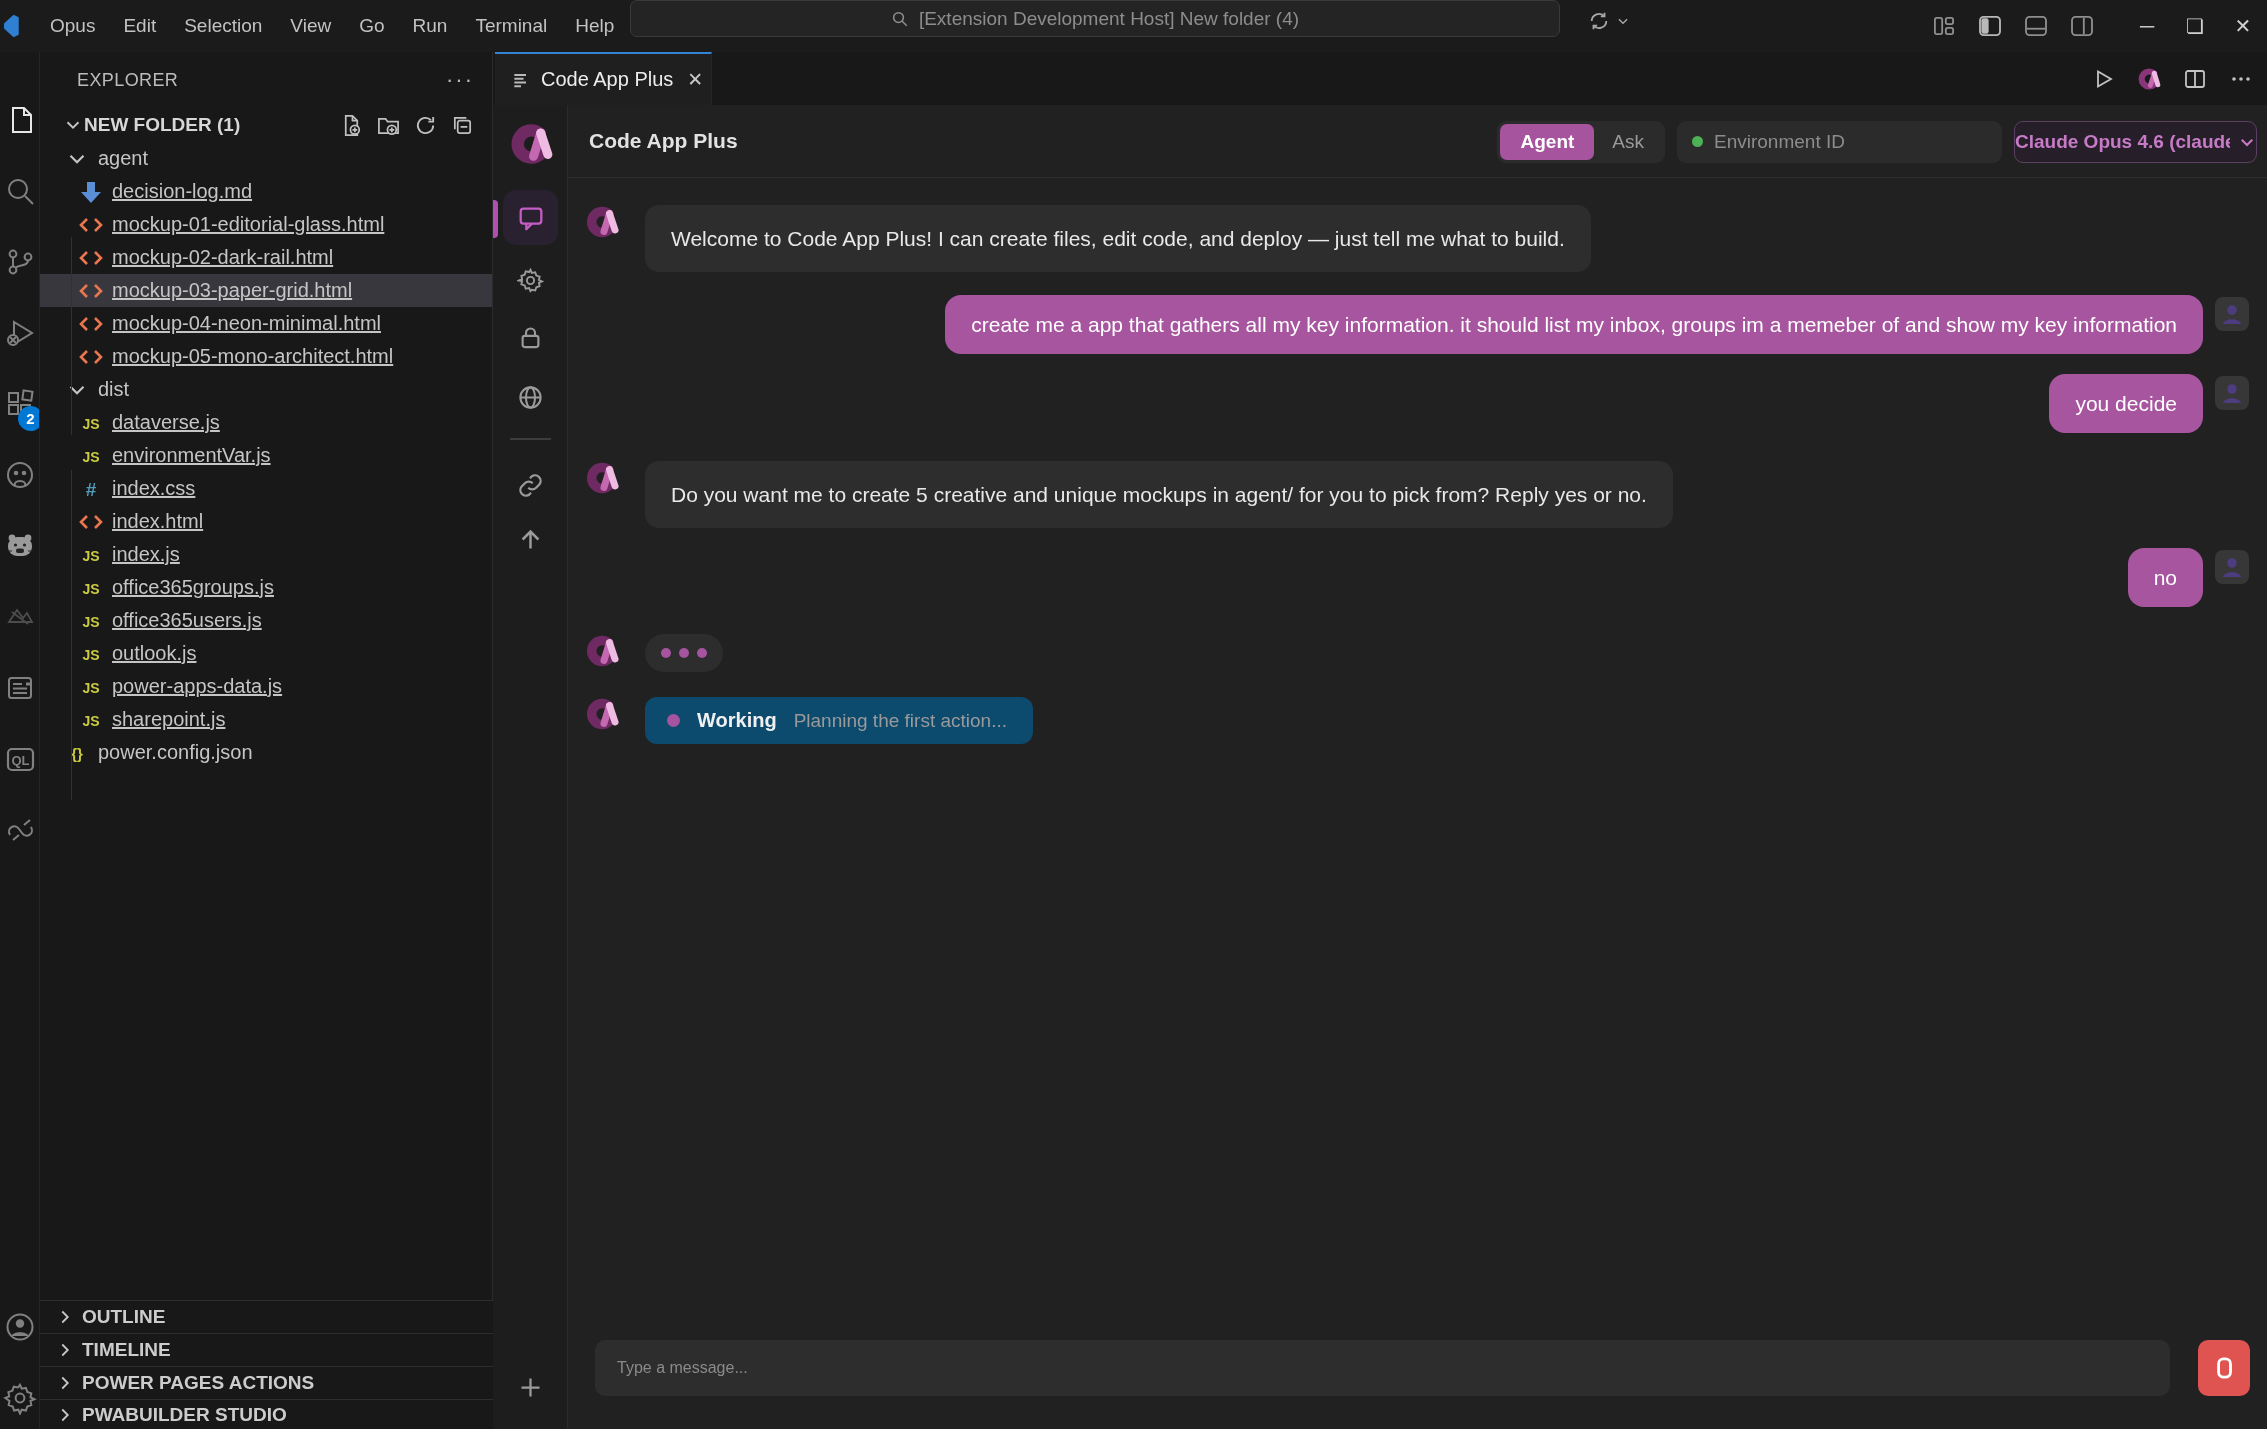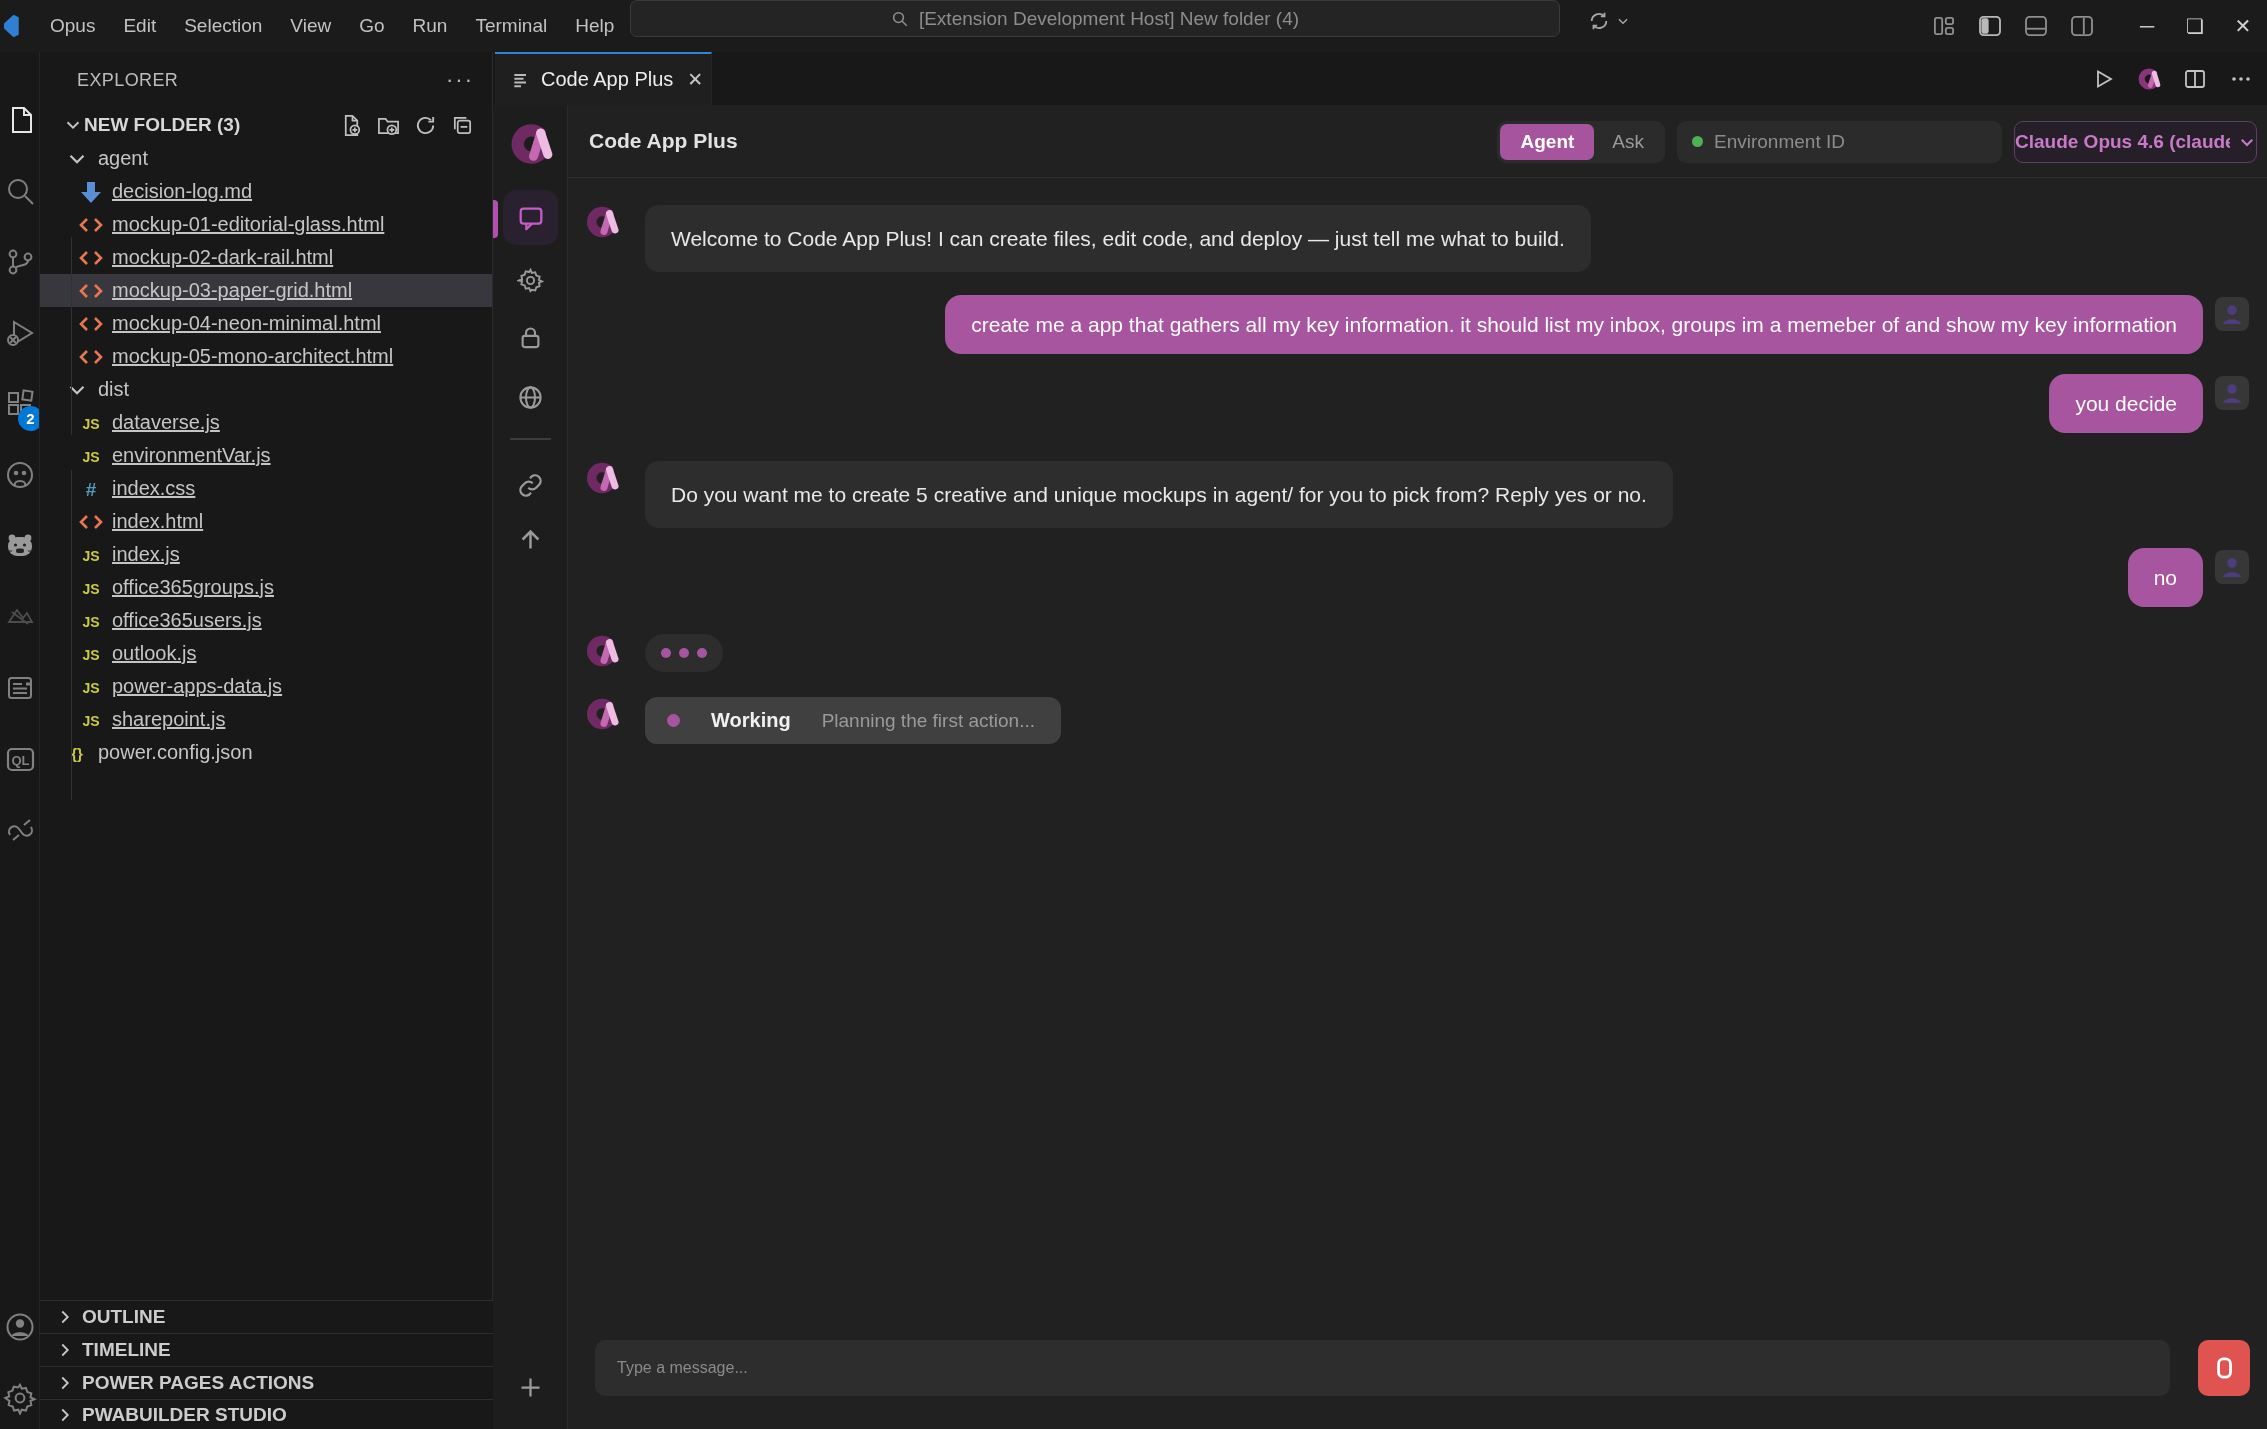--- a/index.html
+++ b/index.html
@@ -122,22 +122,22 @@
   .msg-row.user { justify-content:flex-end; }
   .avatar { width:34px; height:34px; flex:0 0 auto; }
   .msg-row .avatar { margin-right:26px; }
   .msg-row.user .avatar { margin:2px 0 0 12px; }
   .bubble { background:#2d2d2d; border-radius:14px; padding:20px 26px; font-size:21px; color:#e8e8e8;
     white-space:nowrap; line-height:27px; }
   .bubble.user { background:#a7559f; color:#ffffff; border-radius:16px; padding:16px 26px; }
   .typing { background:#2d2d2d; border-radius:19px; width:78px; height:38px; display:flex;
     align-items:center; justify-content:center; gap:8px; }
   .typing i { width:10px; height:10px; border-radius:50%; background:#a653a0; }
-  .working-pill { background:#404040; border-radius:12px; height:47px; display:flex; align-items:center;
-    padding:0 26px 0 22px; gap:31px; }
+  .working-pill { background:#0c4a6e; border-radius:12px; height:47px; display:flex; align-items:center;
+    padding:0 26px 0 22px; gap:17px; }
   .working-dot { width:13px; height:13px; border-radius:50%; background:#a653a0; }
   .working-label { font-size:20px; font-weight:bold; color:#f0f0f0; }
   .working-detail { font-size:19px; color:#9a9a9a; }
 
   .chat-input-row { position:absolute; left:0; right:0; bottom:0; height:107px; }
   .chat-input { position:absolute; left:27px; top:18px; width:1575px; height:56px; background:#2d2d2d;
     border:none; outline:none; border-radius:10px; padding:0 22px; font-size:16px; color:#e0e0e0;
     font-family:"Liberation Sans", sans-serif; }
   .chat-input::placeholder { color:#8a8a8a; }
   .stop-btn { position:absolute; right:17px; top:18px; width:52px; height:56px; background:#df5350;
@@ -334,21 +334,21 @@
   <div class="sidebar-title">
     <span>EXPLORER</span>
     <span class="more">···</span>
   </div>
   <div class="section-row">
     <span class="chev">
       <svg viewBox="0 0 24 24" fill="none" stroke="currentColor" stroke-width="2">
           <path d="M6 9l6 6 6-6"></path>
         </svg>
     </span>
-    <span>NEW FOLDER (3)</span>
+    <span>NEW FOLDER (1)</span>
     <span class="section-actions">
       <svg viewBox="0 0 24 24" fill="none" stroke="currentColor" stroke-width="1.8">
           <path d="M13 2H6v20h12V7z"></path>
           <path d="M13 2v5h5"></path>
           <circle cx="15.5" cy="16.5" r="4.6" fill="#181818"></circle>
           <path d="M15.5 14v5M13 16.5h5"></path>
         </svg>
       <svg viewBox="0 0 24 24" fill="none" stroke="currentColor" stroke-width="1.8">
           <path d="M2 5h7l2 3h11v12H2z"></path>
           <circle cx="15.5" cy="16.5" r="4.6" fill="#181818"></circle>

